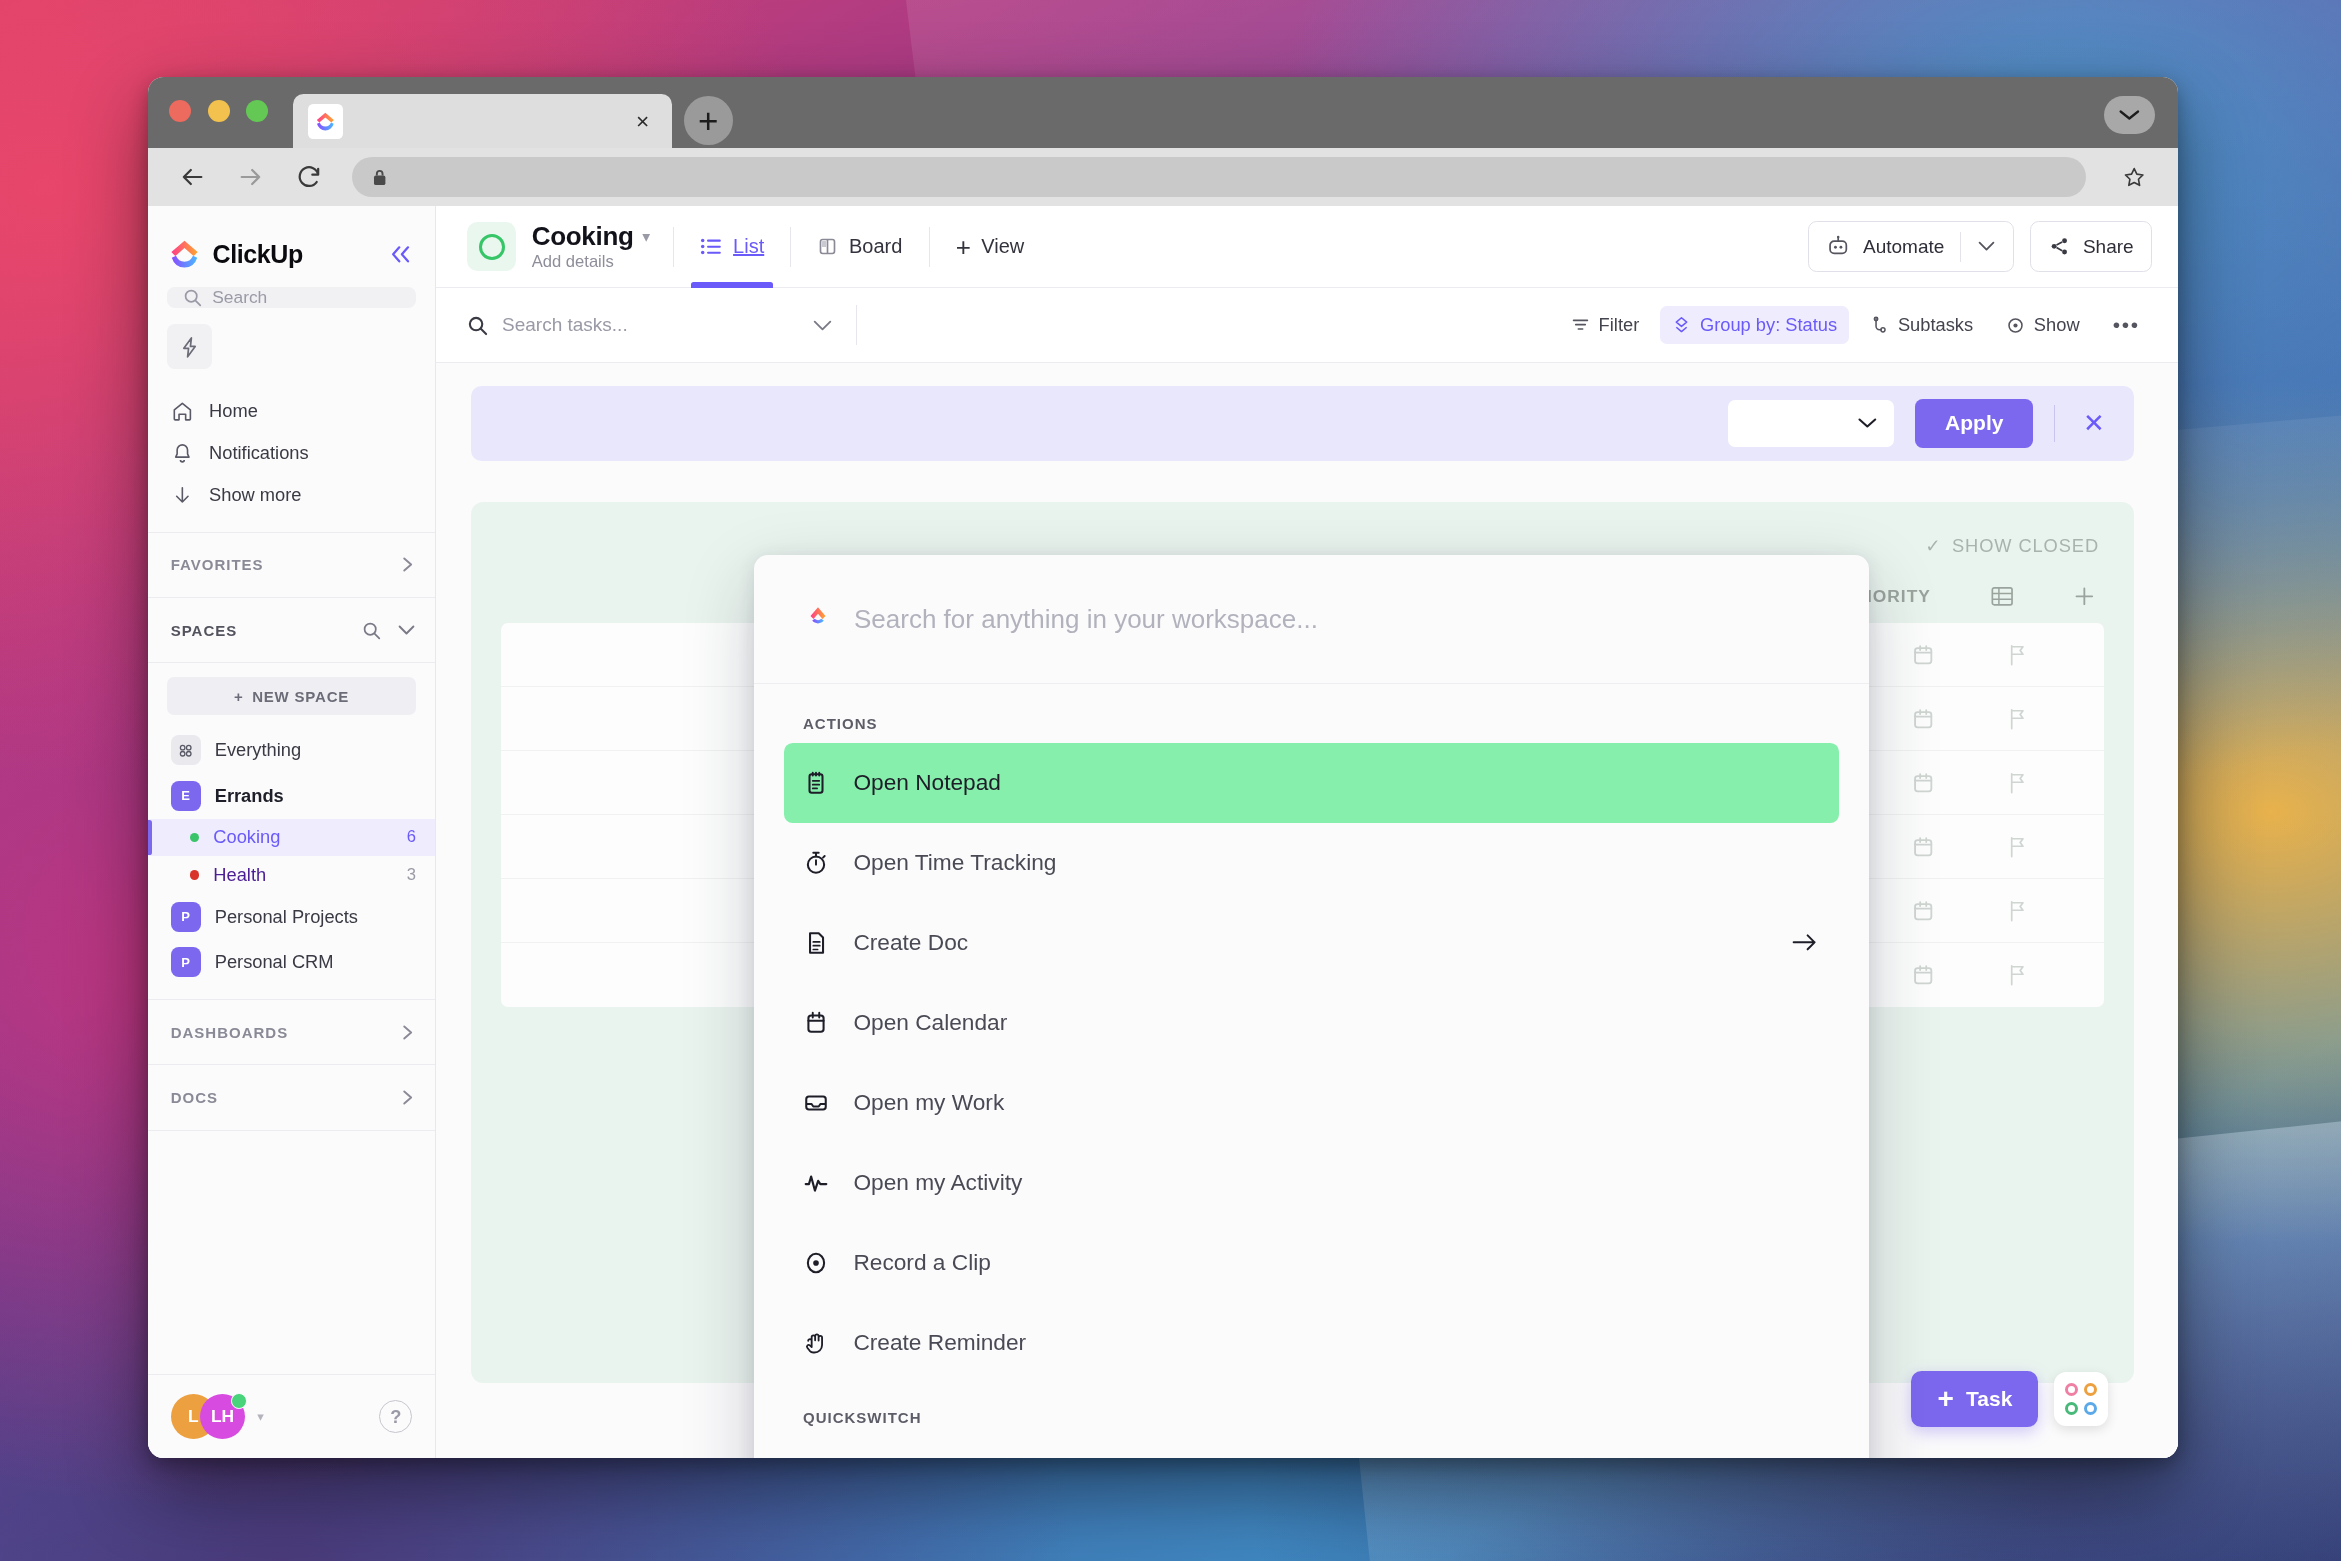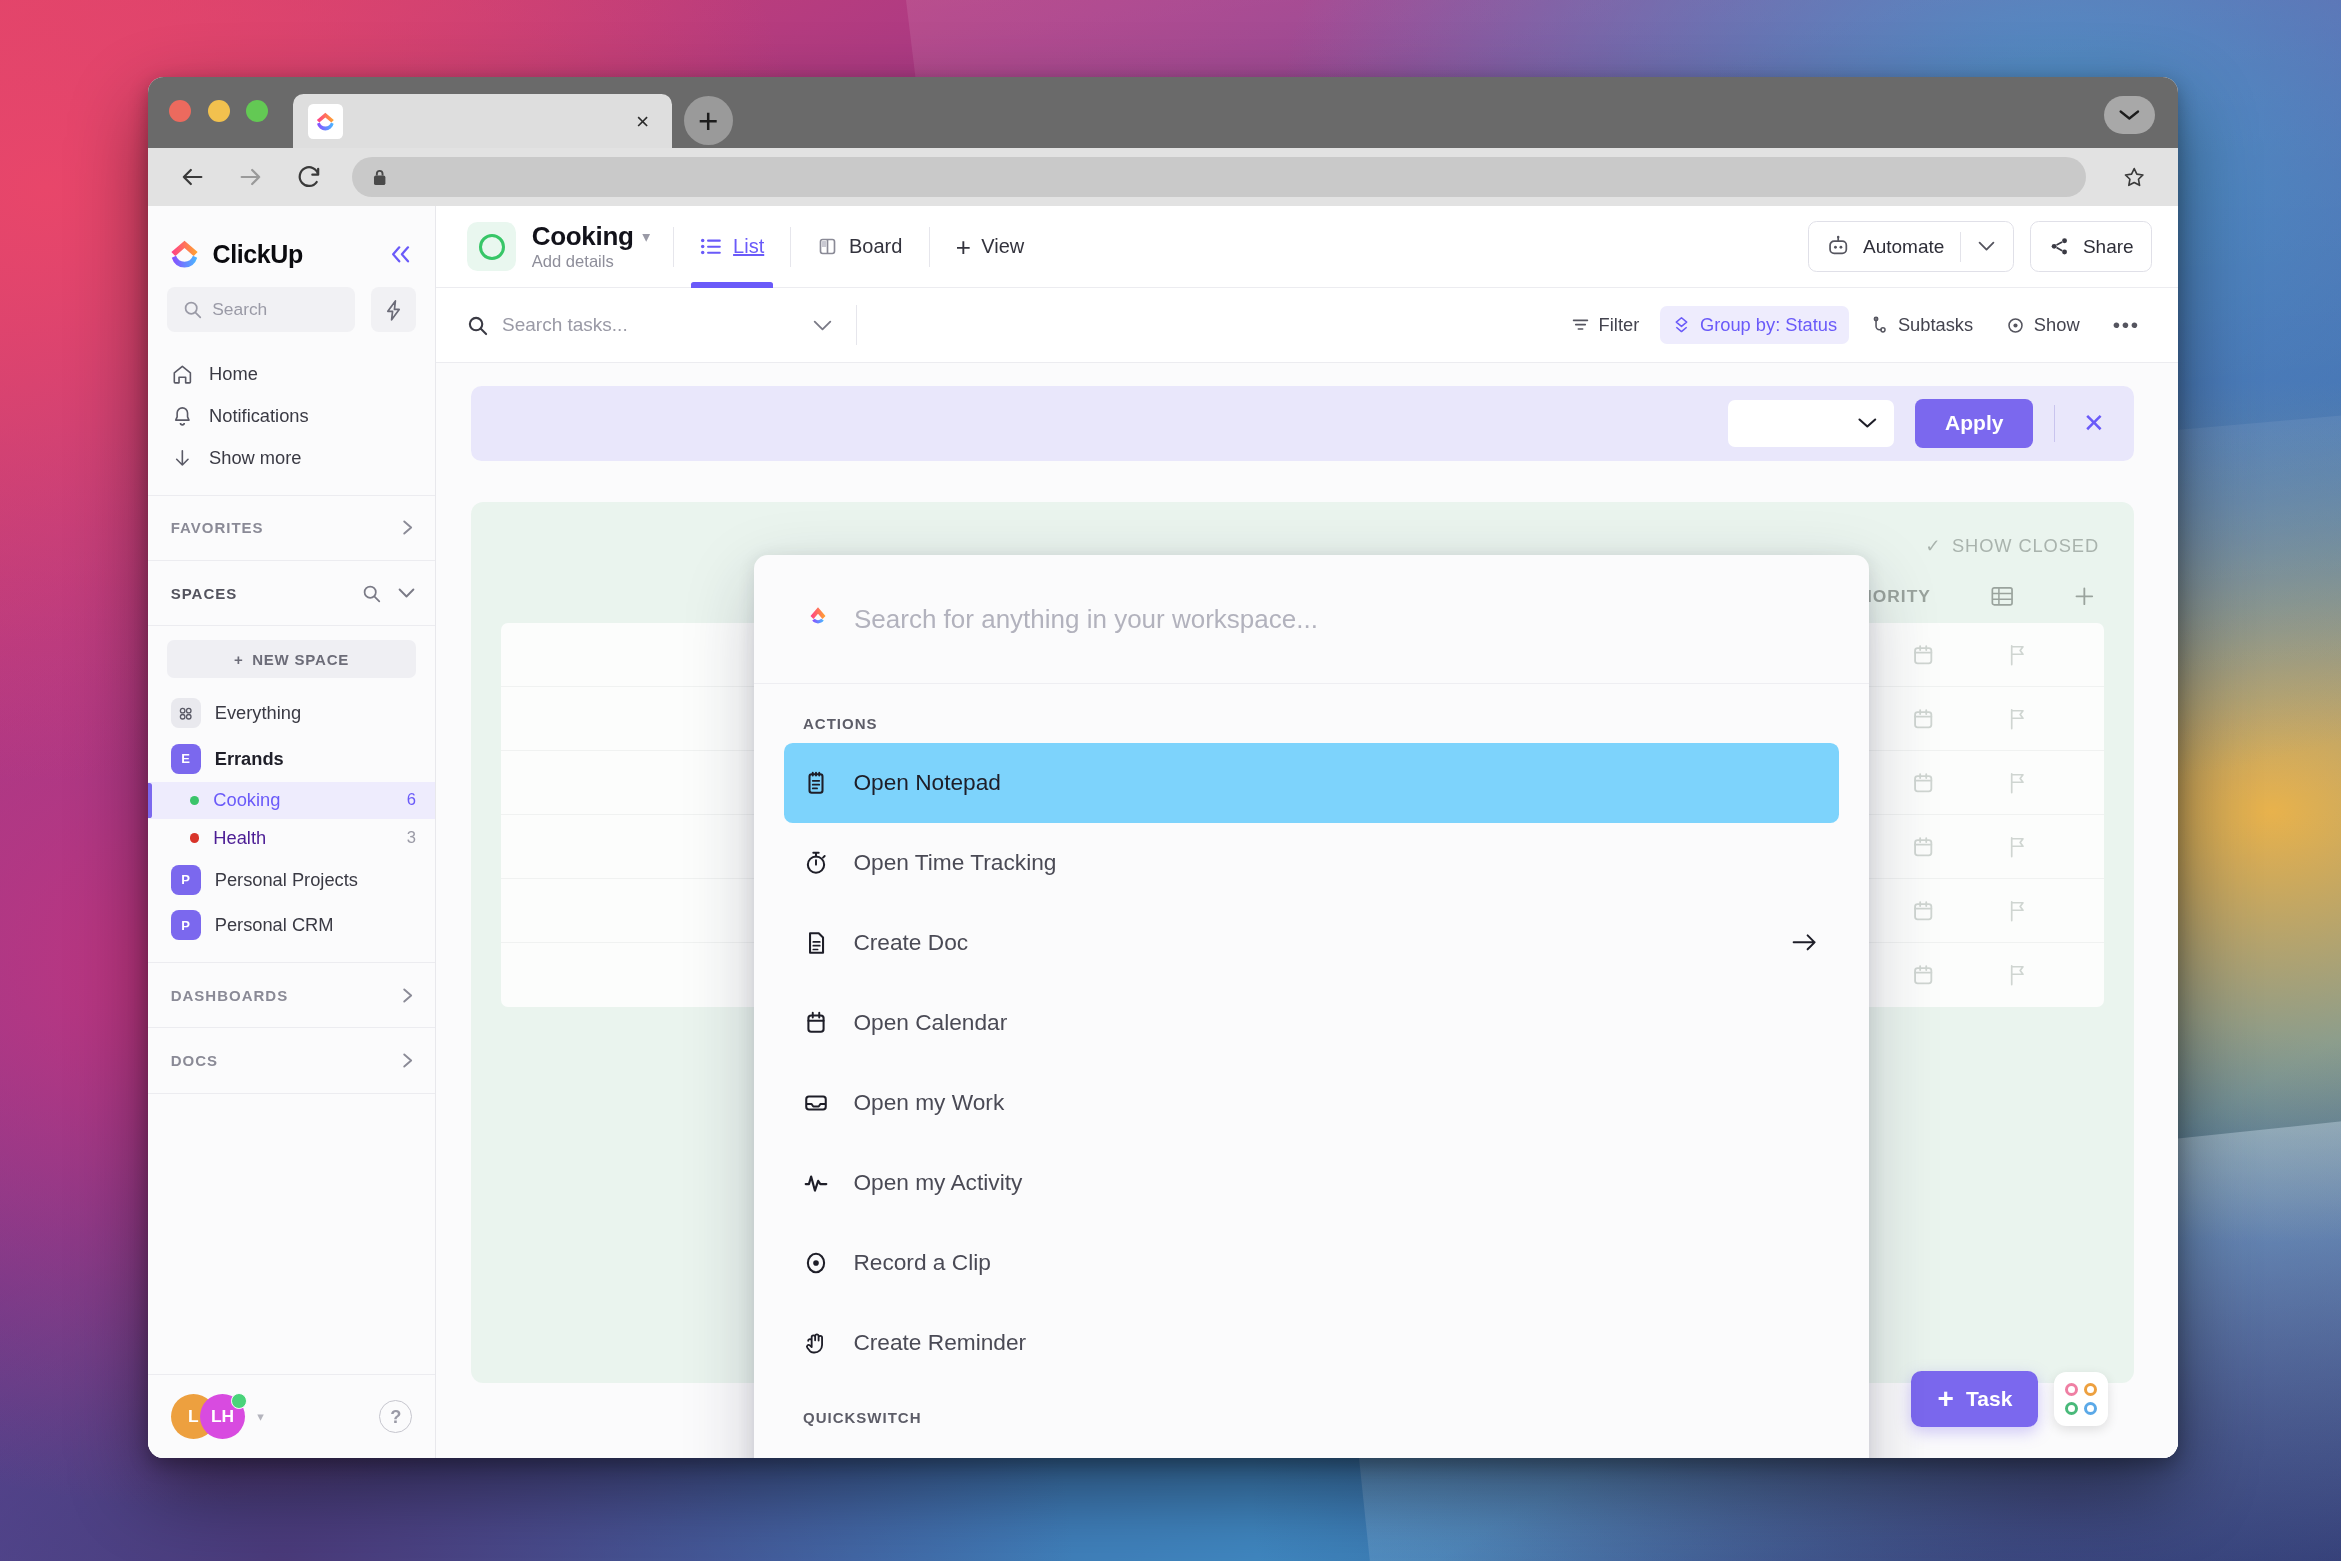--- a/index.html
+++ b/index.html
@@ -90,21 +90,21 @@
 
   
   .sidebar {
     width: 288px; flex: 0 0 288px; background: #fbfbfc;
     border-right: 0.9px solid #e8e8ec; display: flex; flex-direction: column;
   }
   .sb-head { display:flex; align-items:center; justify-content:space-between; padding: 22.7px 19px 15.7px 19px; margin-top: 8px; }
   .brand { display:flex; align-items:center; gap: 10.5px; }
   .brand-name { font-size: 25px; font-weight: 800; letter-spacing: -0.4px; color: #0b0b0f; }
   .collapse { color: #6a5af9; font-size: 23.5px; }
-  .sb-search-row { display:flex; gap: 16px; padding: 0 19px 12.2px 19px; }
+  .sb-search-row { display:flex; gap: 16px; padding: 0 19px 12.2px 19px; flex-direction: column; }
   .sb-search {
     flex: 1; height: 45px; background: #f1f1f4; border-radius: 7.8px;
     display:flex; align-items:center; gap: 10.5px; padding: 0 15.7px;
     font-size: 17.4px; color: #9a9aa6;
   }
   .sb-bolt { width: 45px; height: 45px; background:#f1f1f4; border-radius:7.8px; display:flex; align-items:center; justify-content:center; }
   .sb-nav { padding: 8.7px 0 15.7px 0; border-bottom: 0.9px solid #ececf0; }
   .sb-item { display:flex; align-items:center; gap: 15.7px; padding: 9.6px 19px 9.6px 22.7px; font-size: 18.3px; color: #3a3a44; }
   .sb-sec {
     display:flex; align-items:center; justify-content:space-between;
@@ -234,21 +234,21 @@
   .m-body { flex:1; overflow:hidden; padding-top: 5.2px; }
   .m-sec {
     font-size: 15px; font-weight: 700; letter-spacing: 1px; color: #5d5d68;
     padding: 26px 49px 10.5px 49px;
   }
   .m-item {
     display:flex; align-items:center; gap: 24.4px;
     height: 80px; margin: 0 30px; padding: 0 19px; border-radius: 8.7px;
     font-size: 22.7px; color: #4a4a55;
   }
-  .m-item.sel { background:#7dd3fc; color:#1e1e28; }
+  .m-item.sel { background:#86efac; color:#1e1e28; }
   .m-item .spacer { flex:1; }
   .m-arrow { color:#1e1e28; font-size: 24.4px; }
 
   svg { display:block; }
 </style>
 </head>
 <body>
 
 <div class="wall-band wall-b1"></div>
 <div class="wall-band wall-b2"></div>

